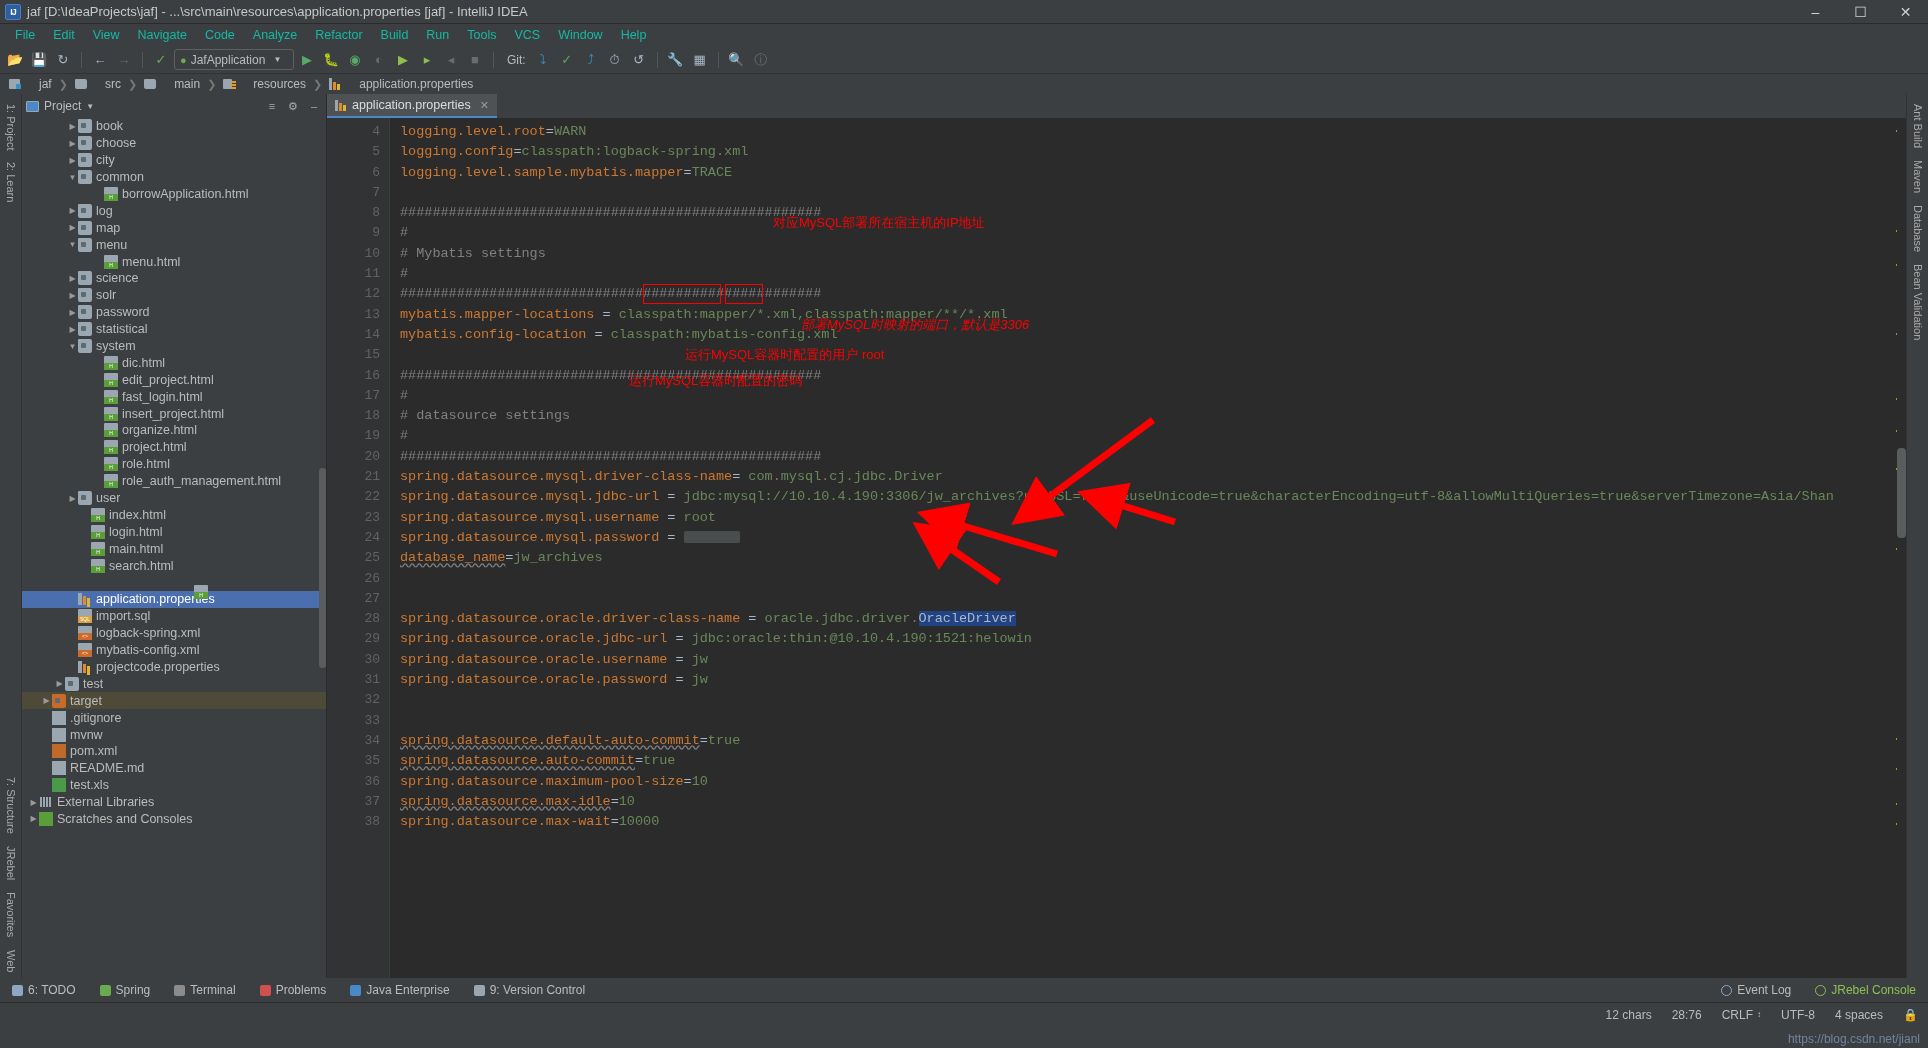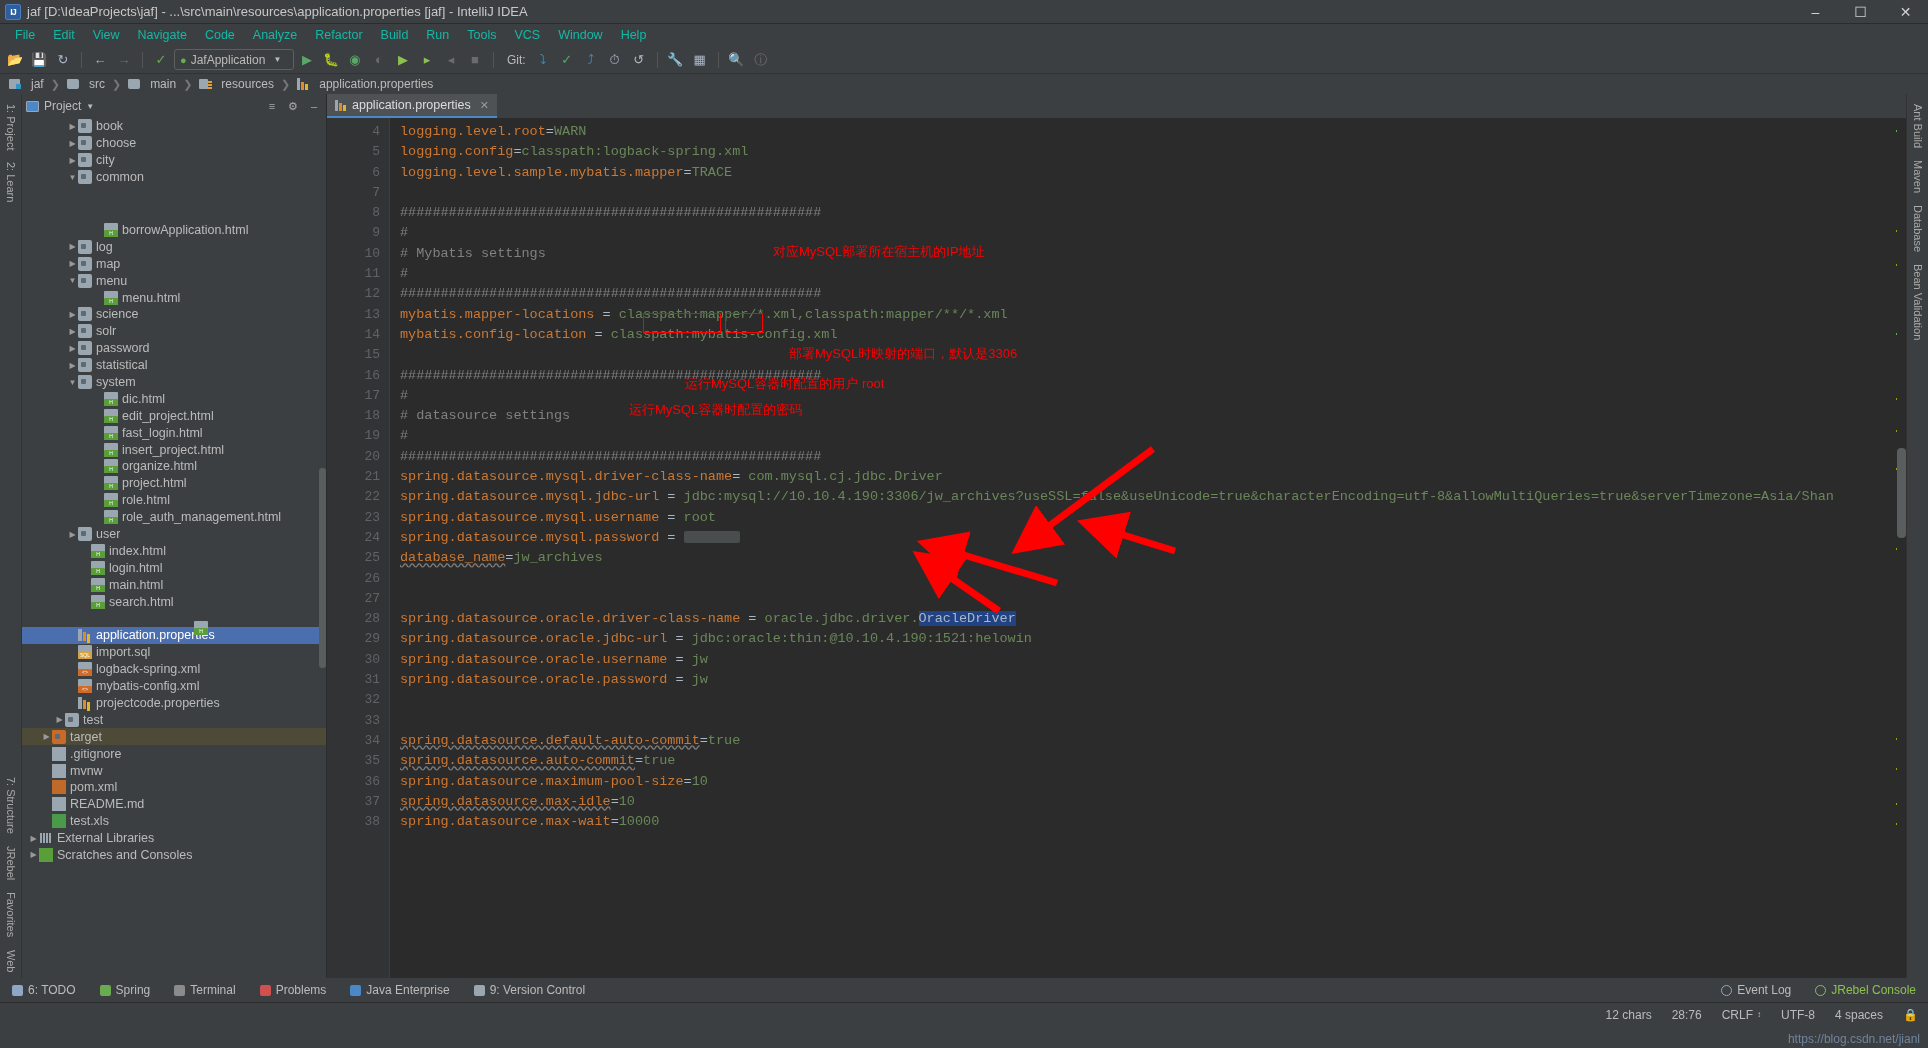--- a/index.html
+++ b/index.html
@@ -35,21 +35,21 @@
   .tbicon { width:22px;height:22px; display:flex;align-items:center;justify-content:center; font-size:13px; color:#a9b7c6; }
   .tbsep { width:1px;height:16px;background:#555; margin:0 5px; }
   .runconfig {
     height:21px; min-width:120px; border:1px solid #5e6060; border-radius:3px;
     display:flex;align-items:center; gap:4px; padding:0 5px; font-size:12px; color:#bbb;
     background:#3c3f41;
   }
   .gitlabel { font-size:12px; color:#bbb; margin:0 4px 0 6px;}
   
   #breadcrumb { height:20px; background:#3c3f41; display:flex; align-items:center; padding-left:6px; font-size:12px; gap:2px;}
-  #breadcrumb .crumb { display:flex; align-items:center; gap:9px; color:#bbbbbb; padding:0 3px;}
+  #breadcrumb .crumb { display:flex; align-items:center; gap:17px; color:#bbbbbb; padding:0 3px;}
   #breadcrumb .sep { color:#777; font-size:11px; margin:0 2px;}
   
   #main { display:flex; height:884px; }
   
   .rail { width:22px; background:#3c3f41; display:flex; flex-direction:column; align-items:center; padding-top:4px; border-right:1px solid #323232;}
   .rail .vtab {
     writing-mode:vertical-rl; font-size:11px; color:#a9a9a9; padding:6px 2px;
     white-space:nowrap; display:flex; align-items:center; gap:3px;
   }
   .rail.right .vtab { writing-mode:vertical-rl; }
@@ -109,21 +109,21 @@
   .sel-tok{ background:#214283; color:#a9b7c6; }
   .wavy { text-decoration: underline; text-decoration-style: wavy; text-decoration-color:#808080;}
   
   .redact { display:inline-block;width:56px;height:12px;background:#4a4d4e;border-radius:2px;vertical-align:middle;}
   
   #marker-col { width:12px; background:#2b2b2b; position:relative; flex:0 0 12px;}
   #marker-col .mk { position:absolute; right:2px; width:8px; height:2px;}
   #right-scroll { position:absolute; right:0; top:0; width:9px; background:#2b2b2b; height:100%;}
   #right-scroll .thumb { position:absolute; width:9px; background:#5a5d5e; border-radius:4px;}
   
-  #overlay { position:absolute; inset:0; pointer-events:none;margin-top:29px; }
+  #overlay { position:absolute; inset:0; pointer-events:none; }
   .ann-text {
     position:absolute; color:#ff0000; font-size:13px; white-space:nowrap;
     font-family:"Liberation Sans", sans-serif;
   }
   .ann-box { position:absolute; border:1.6px solid #ff0000; }
   
   #statusbar { height:24px; background:#3c3f41; display:flex; align-items:center; font-size:12px; color:#bbb; border-top:1px solid #2b2b2b;}
   #statusbar .sb { display:flex; align-items:center; gap:4px; padding:0 10px; }
   #statusbar .sp { flex:1; }
   #bottom-tabs { height:24px; background:#3c3f41; display:flex; align-items:center; font-size:12px; color:#bbb; }
@@ -273,21 +273,21 @@
         <div class="trow" style="padding-left: 45px;">
           <span class="arrow">▶</span>
           <span class="ficon folder"></span>
           <span class="tlabel">city</span>
         </div>
         <div class="trow" style="padding-left: 45px;">
           <span class="arrow">▼</span>
           <span class="ficon folder"></span>
           <span class="tlabel">common</span>
         </div>
-        <div class="trow" style="padding-left: 71px; margin-top: 36px;">
+        <div class="trow" style="padding-left: 71px;">
           <span class="arrow empty">▶</span>
           <span class="ficon html">
             <span class="badge">H</span>
           </span>
           <span class="tlabel">borrowApplication.html</span>
         </div>
         <div class="trow" style="padding-left: 45px;">
           <span class="arrow">▶</span>
           <span class="ficon folder"></span>
           <span class="tlabel">log</span>
@@ -622,21 +622,21 @@
             <marker id="ah" markerWidth="7" markerHeight="7" refX="1" refY="3.5" orient="auto">
               <polygon points="0,0 7,3.5 0,7" fill="#ff0000"></polygon>
             </marker>
           </defs>
           <line x1="826" y1="302" x2="718" y2="382" stroke="#ff0000" stroke-width="7" marker-end="url(#ah)"></line>
           <line x1="848" y1="404" x2="790" y2="386" stroke="#ff0000" stroke-width="7" marker-end="url(#ah)"></line>
           <line x1="730" y1="436" x2="630" y2="406" stroke="#ff0000" stroke-width="7" marker-end="url(#ah)"></line>
           <line x1="672" y1="464" x2="620" y2="428" stroke="#ff0000" stroke-width="7" marker-end="url(#ah)"></line>
         </svg>
       <div class="ann-text" style="left: 446px; top: 96px;">对应MySQL部署所在宿主机的IP地址</div>
-          <div class="ann-text" style="left: 462px; top: 198px;">部署MySQL时映射的端口，默认是3306</div>
+          <div class="ann-text" style="left: 474px; top: 198px; font-style: italic;">部署MySQL时映射的端口，默认是3306</div>
           <div class="ann-text" style="left: 358px; top: 228px;">运行MySQL容器时配置的用户  root</div>
           <div class="ann-text" style="left: 302px; top: 254px;">运行MySQL容器时配置的密码</div>
           <div class="ann-box" style="left: 316px; top: 166px; width: 78px; height: 20px;"></div>
           <div class="ann-box" style="left: 398px; top: 166px; width: 38px; height: 20px;"></div>
         </div>
     </div>
   </div>
 
   <div class="rail right" style="border-left:1px solid #323232;border-right:none;">
     <div class="vtab">Ant Build</div>

